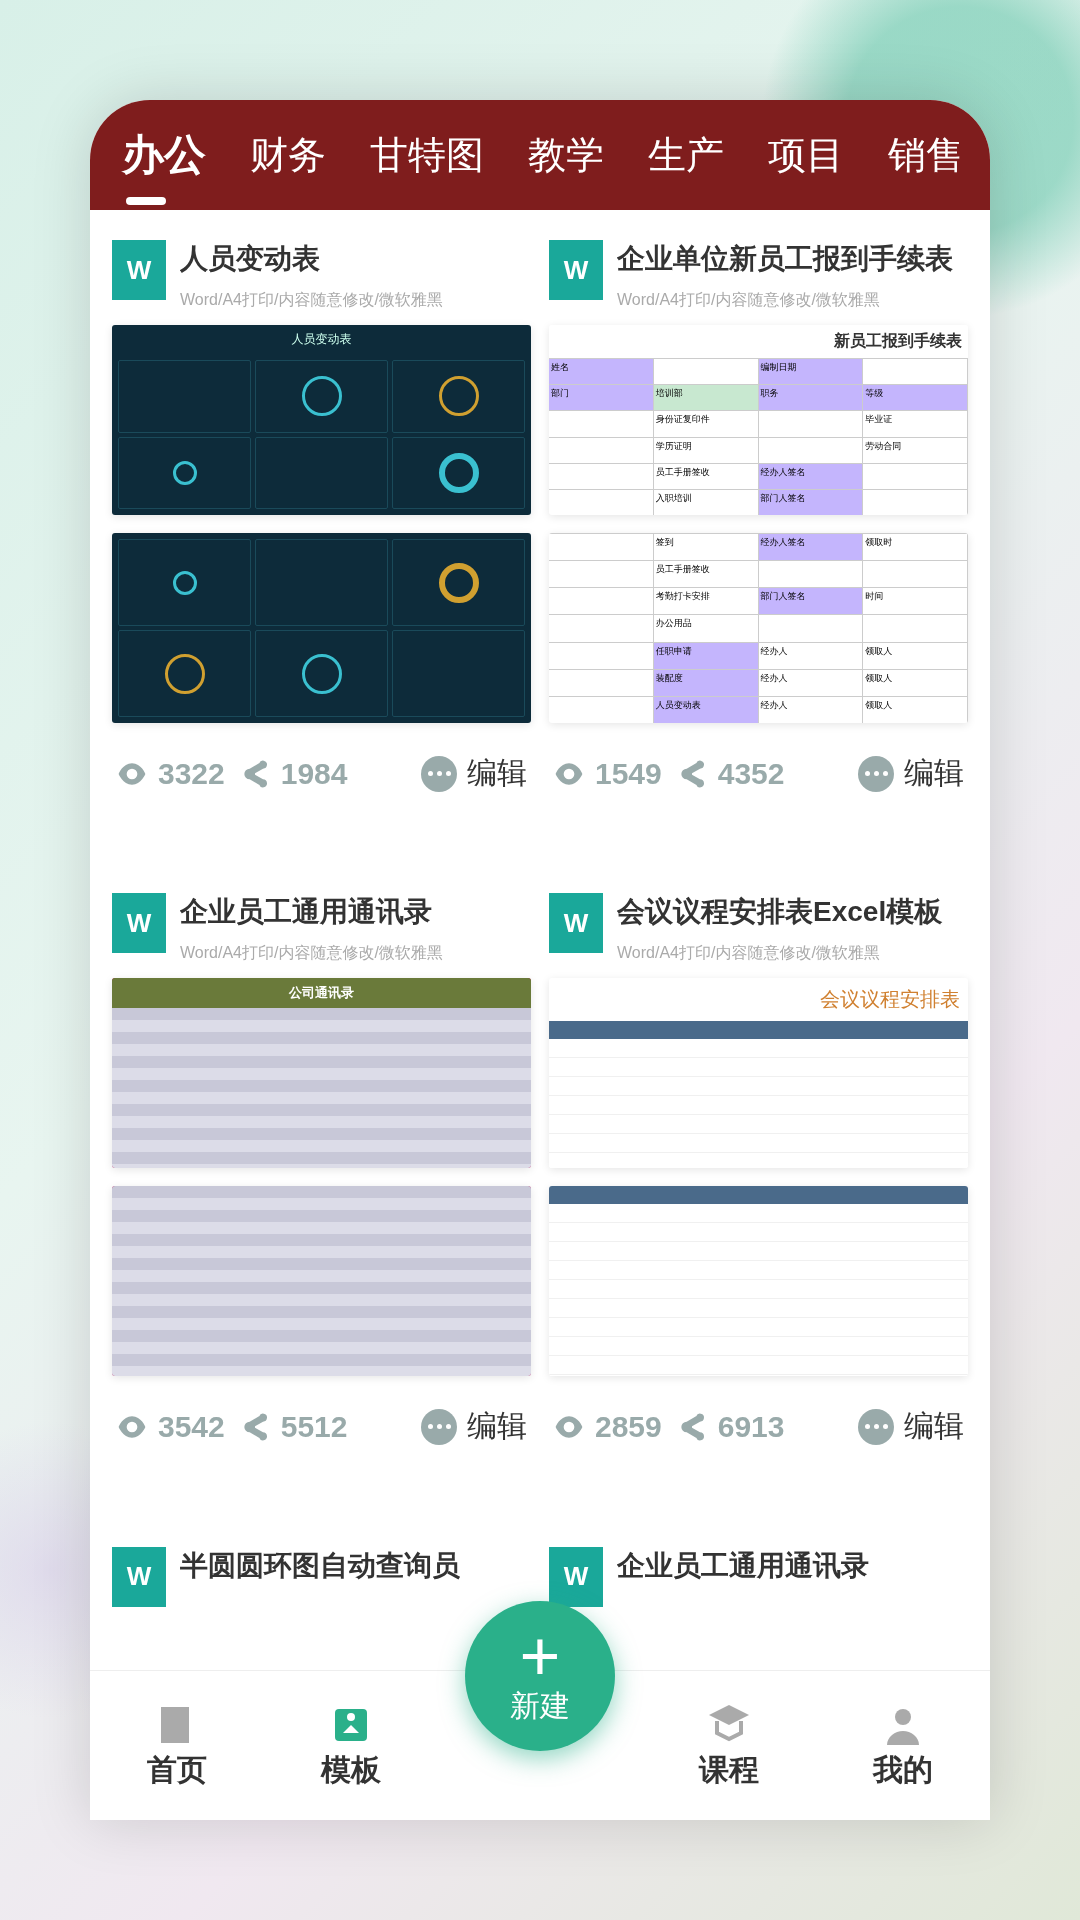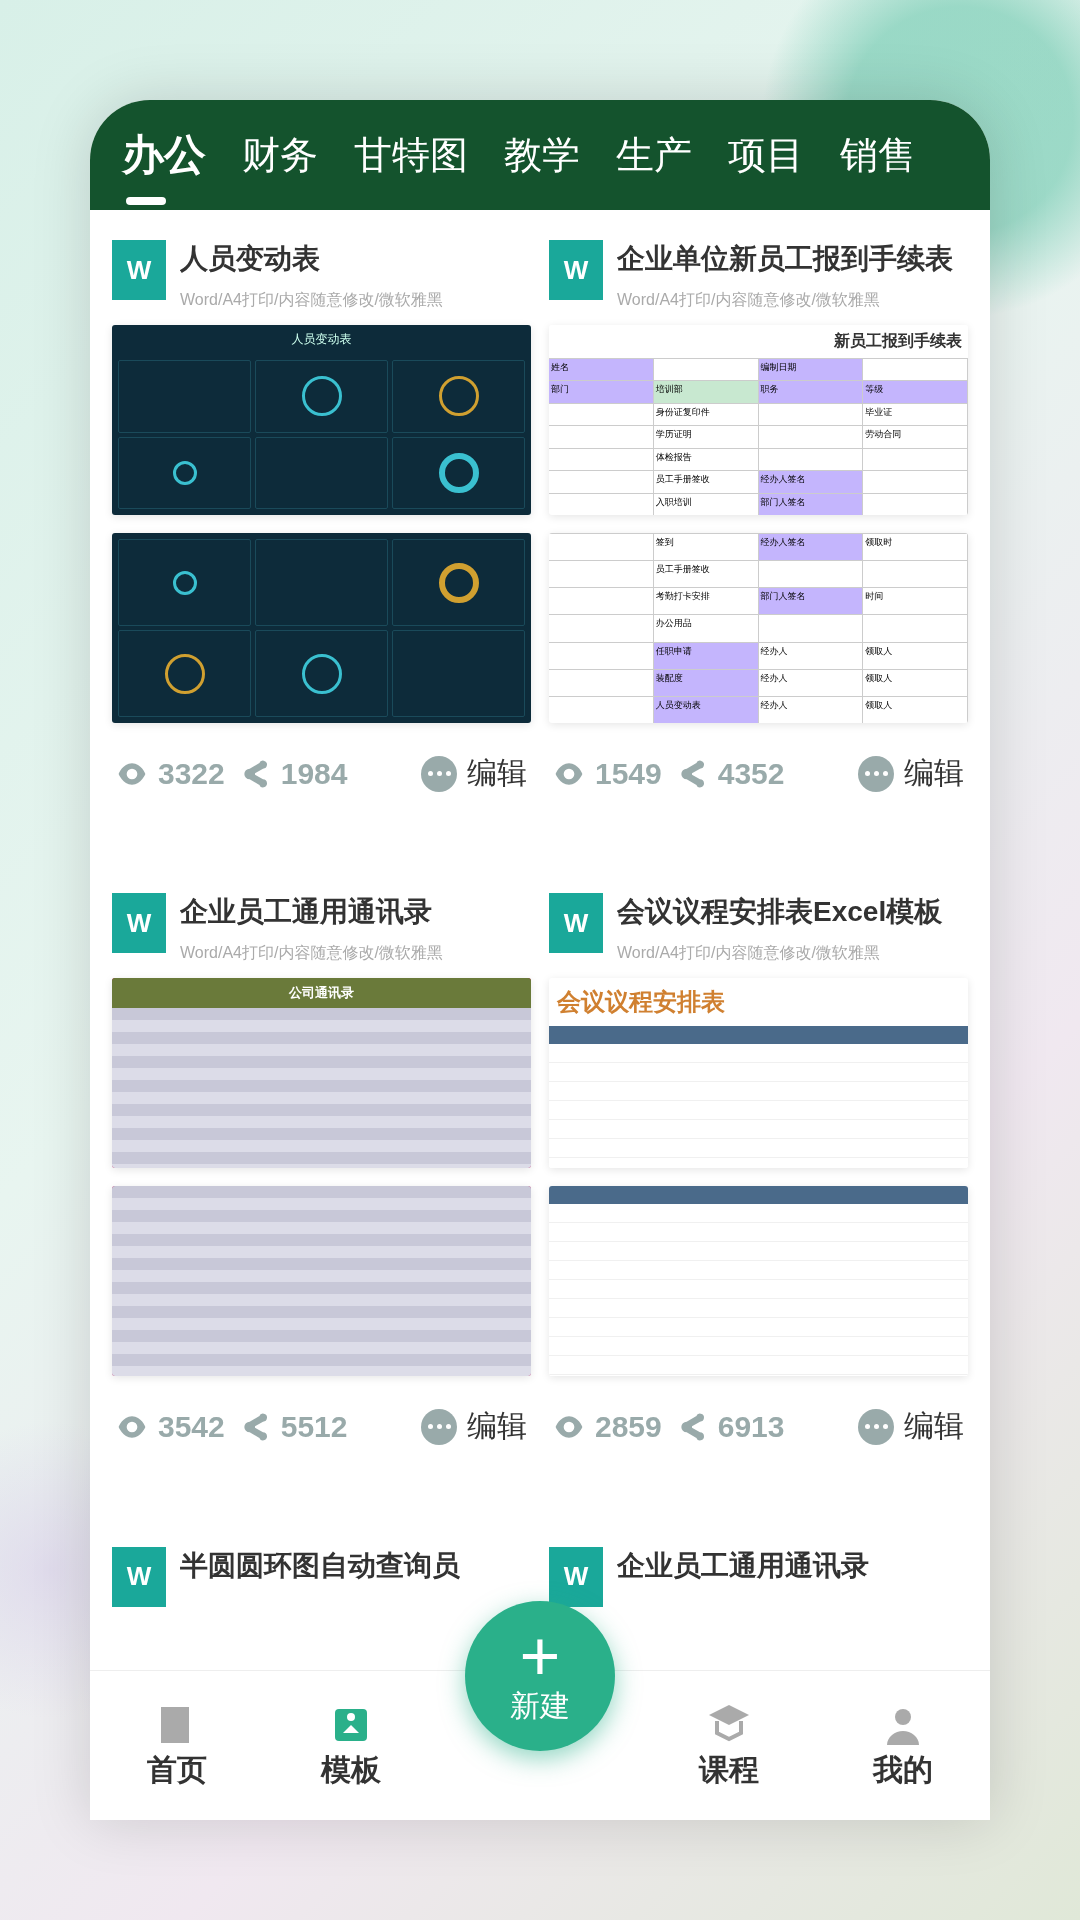--- a/index.html
+++ b/index.html
@@ -1,21 +1,21 @@
 <!DOCTYPE html>
 <html><head>
 <meta charset="utf-8">
 <style>
 *{margin:0;padding:0;box-sizing:border-box;font-family:-apple-system,BlinkMacSystemFont,"PingFang SC","Microsoft YaHei",sans-serif}
 html,body{width:1080px;height:1920px;overflow:hidden}
 .bg{position:absolute;inset:0;background:linear-gradient(135deg,#d8f0e8 0%,#e8f5f0 40%,#f0e8f0 70%,#e0e8d8 100%)}
 .bg::before{content:"";position:absolute;top:-80px;right:-80px;width:400px;height:400px;border-radius:50%;background:radial-gradient(circle,#2ab08a 0%,#2ab08a 40%,transparent 70%);opacity:.4}
 .bg::after{content:"";position:absolute;bottom:200px;left:-100px;width:300px;height:300px;border-radius:50%;background:radial-gradient(circle,#d4c8e8 0%,transparent 70%);opacity:.5}
 .phone{position:absolute;top:100px;left:90px;width:900px;height:1720px;border-radius:60px 60px 0 0;background:#fff;box-shadow:0 0 60px rgba(0,0,0,.15);overflow:hidden;display:flex;flex-direction:column}
-.tabs{background:#14532d;height:110px;display:flex;align-items:center;padding:0 18px;gap:8px}
+.tabs{background:#7f1d1d;height:110px;display:flex;align-items:center;padding:0 18px;gap:16px}
 .tab{color:#fff;font-size:38px;padding:10px 14px;white-space:nowrap;cursor:pointer;position:relative;font-weight:500}
 .tab.active{font-weight:700;font-size:42px}
 .tab.active::after{content:"";position:absolute;bottom:-12px;left:18px;width:40px;height:8px;background:#fff;border-radius:4px}
 .content{flex:1;overflow:hidden;padding:26px 22px 0;display:grid;grid-template-columns:1fr 1fr;gap:18px}
 .card{display:flex;flex-direction:column}
 .card-head{display:flex;gap:14px;align-items:flex-start;padding:4px 0 14px}
 .doc-icon{width:54px;height:60px;background:#1aa89a;display:flex;align-items:center;justify-content:center;color:#fff;font-size:26px;font-weight:700;flex-shrink:0}
 .card-titles{flex:1;min-width:0}
 .card-title{font-size:28px;color:#333;font-weight:600;white-space:nowrap;overflow:hidden;text-overflow:ellipsis}
 .card-sub{font-size:16px;color:#aaa;margin-top:12px;white-space:nowrap;overflow:hidden}
@@ -27,21 +27,21 @@
 .dark-cell{border:1px solid #1a4a5a;border-radius:2px;position:relative}
 .ring{position:absolute;border:3px solid #3ac0d0;border-radius:50%;width:40px;height:40px;top:50%;left:50%;transform:translate(-50%,-50%)}
 .thumb.table .th-title{background:#fff;color:#333;font-size:16px;text-align:right;padding:6px;font-weight:700}
 .tgrid{flex:1;display:flex;flex-direction:column;font-size:9px}
 .trow{display:flex;flex:1;border-top:1px solid #ccc}
 .tcell{flex:1;border-right:1px solid #ccc;padding:2px;overflow:hidden;white-space:nowrap}
 .tcell.hdr{background:#c4b5fd}
 .thumb.olive{background:#be185d}
 .olive-head{background:#6a7a3a;color:#fff;text-align:center;font-size:13px;padding:6px;font-weight:700}
 .olive-grid{flex:1;background:repeating-linear-gradient(180deg,#c8c8d8 0,#c8c8d8 12px,#dcdce8 12px,#dcdce8 24px)}
-.thumb.sched .sch-title{color:#d08030;font-size:24px;text-align:left;padding:8px;font-weight:700}
+.thumb.sched .sch-title{color:#d08030;font-size:20px;text-align:right;padding:8px;font-weight:400}
 .sch-grid{flex:1;background:repeating-linear-gradient(180deg,#fff 0,#fff 18px,#f0f0f0 18px,#f0f0f0 19px),repeating-linear-gradient(90deg,#fff 0,#fff 60px,#e0e0e0 60px,#e0e0e0 61px)}
 .sch-hdr{height:18px;background:#4a6a8a}
 .stats{display:flex;align-items:center;gap:14px;padding:30px 4px 20px;color:#9aa}
 .stat{display:flex;align-items:center;gap:10px;font-size:30px;font-weight:600}
 .stat-icon{width:32px;height:32px;display:flex;align-items:center;justify-content:center}
 .eye-icon svg,.share-icon svg{width:32px;height:32px;fill:#9aa}
 .dots-icon{width:36px;height:36px;background:#9aa;border-radius:50%;display:flex;align-items:center;justify-content:center;gap:4px}
 .dots-icon span{width:5px;height:5px;background:#fff;border-radius:50%}
 .edit-label{font-size:30px;color:#333;font-weight:500}
 .bottom-nav{height:150px;background:#fff;display:flex;align-items:center;justify-content:space-around;border-top:1px solid #eee;position:relative}
@@ -180,26 +180,20 @@
                 <div class="tcell">毕业证</div>
               </div>
             <div class="trow">
                 <div class="tcell"></div>
                 <div class="tcell">学历证明</div>
                 <div class="tcell"></div>
                 <div class="tcell">劳动合同</div>
               </div>
             <div class="trow">
                 <div class="tcell"></div>
-                <div class="tcell">体检报告</div>
-                <div class="tcell"></div>
-                <div class="tcell"></div>
-              </div>
-            <div class="trow">
-                <div class="tcell"></div>
                 <div class="tcell">员工手册签收</div>
                 <div class="tcell hdr">经办人签名</div>
                 <div class="tcell"></div>
               </div>
             <div class="trow">
                 <div class="tcell"></div>
                 <div class="tcell">入职培训</div>
                 <div class="tcell hdr">部门人签名</div>
                 <div class="tcell"></div>
               </div>

